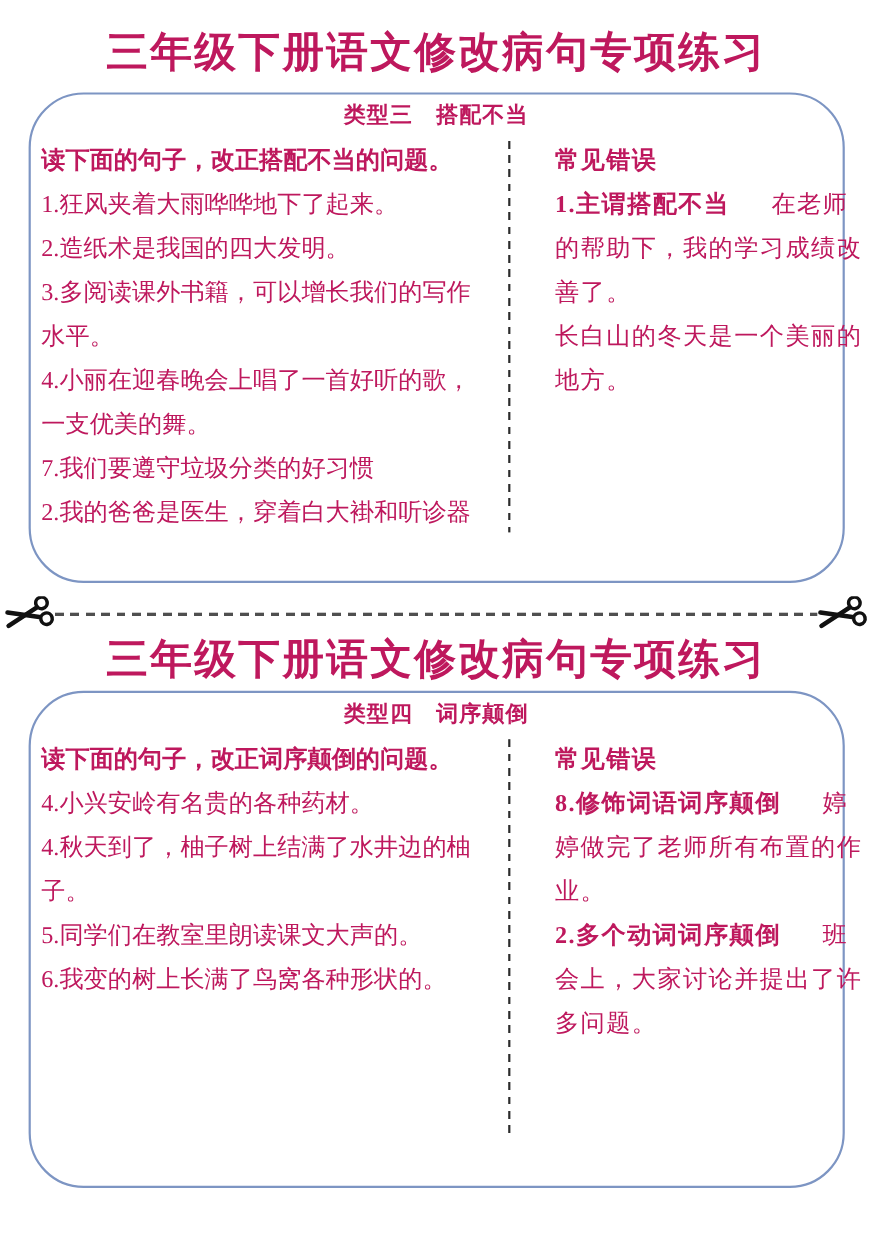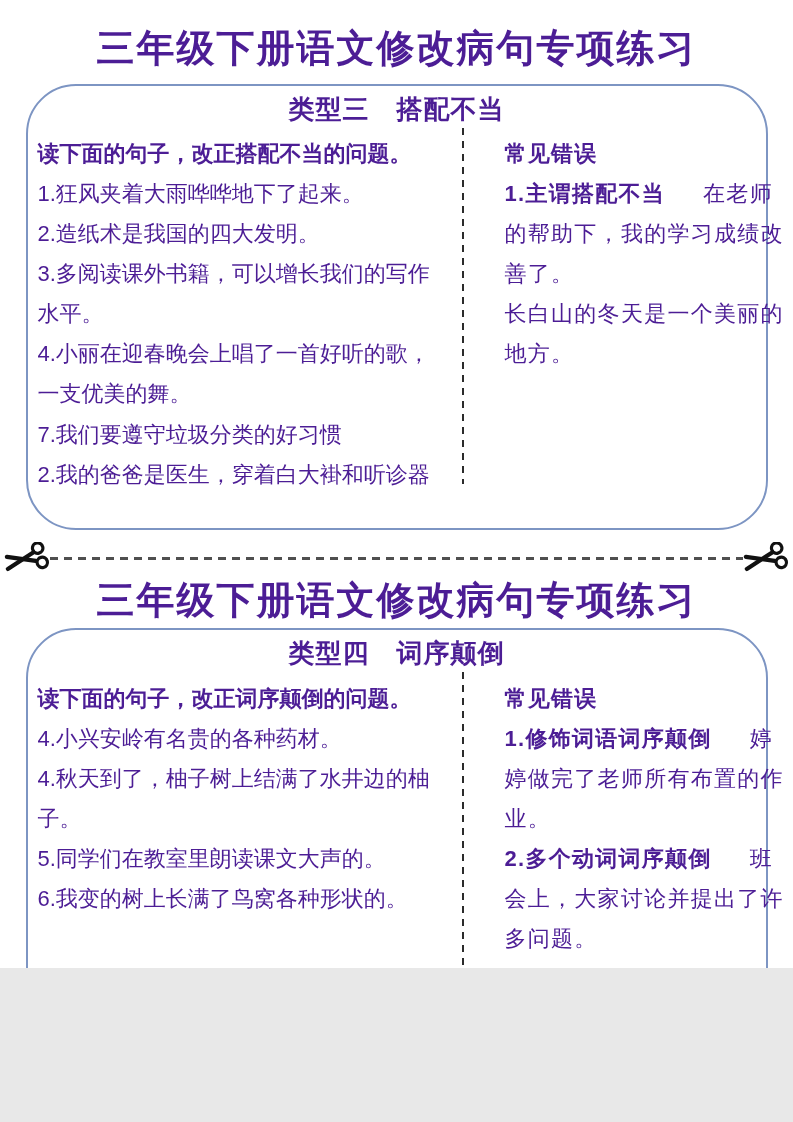--- a/index.html
+++ b/index.html
@@ -1,34 +1,34 @@
 <!DOCTYPE html>
 <html><head>
 <meta charset="utf-8">
 <style>
   html,body { margin:0; padding:0; background:#e8e8e8; }
   .sheet {
-    position:relative; width:793px; height:968px; margin:0 auto;
+    position:relative; width:793px; height:1122px; margin:0 auto;
     background:#ffffff; overflow:hidden; box-sizing:border-box;
-    font-family:Liberation Sans, sans-serif; color:#4c1d95;
+    font-family:Liberation Serif, serif; color:#be185d;
   }
   .doc-title {
     text-align:center; font-weight:700; font-size:38px; line-height:1.2;
     letter-spacing:2px; margin:0; padding-top:26px;
   }
   .doc-title.second { padding-top:0; margin-top:2px; }
   .box {
     box-sizing:border-box; width:742px; margin:12px auto 0;
     border:2px solid #7d95c3; border-radius:50px; position:relative;
     background:#fff;
   }
   .box.box-1 { height:446px; }
   .box.box-2 { height:452px; margin-top:5px; }
   .type-heading {
-    text-align:center; font-size:26px; font-weight:700; line-height:1.45;
+    text-align:center; font-size:20px; font-weight:700; line-height:1.45;
     letter-spacing:1px; margin:0; padding-top:5px;
   }
   .columns { display:flex; padding:6px 0 0 10px;gap:27px; }
   .col-left  { width:400px; flex:none; }
   .col-right { width:286px; flex:none; margin-left:40px; letter-spacing:0.08em; }
   .v-divider {
     position:absolute; left:434px; top:42px; bottom:44px; width:2px;
     background:repeating-linear-gradient(to bottom,#2b2b2b 0 7px,transparent 7px 13px);
   }
   p.line { margin:0; font-size:22px; line-height:1.82; }
@@ -97,19 +97,19 @@
     <div class="columns">
       <div class="col-left">
         <p class="line bold">读下面的句子，改正词序颠倒的问题。</p>
         <p class="line">4.小兴安岭有名贵的各种药材。</p>
         <p class="line">4.秋天到了，柚子树上结满了水井边的柚子。</p>
         <p class="line">5.同学们在教室里朗读课文大声的。</p>
         <p class="line">6.我变的树上长满了鸟窝各种形状的。</p>
       </div>
       <div class="col-right">
         <p class="line bold">常见错误</p>
-        <p class="line"><span class="bold">1.修饰词语词序颠倒</span><span class="ex">婷婷做完了老师所有布置的作业。</span></p>
+        <p class="line"><span class="bold">8.修饰词语词序颠倒</span><span class="ex">婷婷做完了老师所有布置的作业。</span></p>
         <p class="line"><span class="bold">2.多个动词词序颠倒</span><span class="ex">班会上，大家讨论并提出了许多问题。</span></p>
       </div>
     </div>
   </div>
 
 </div>
 
 </body></html>

